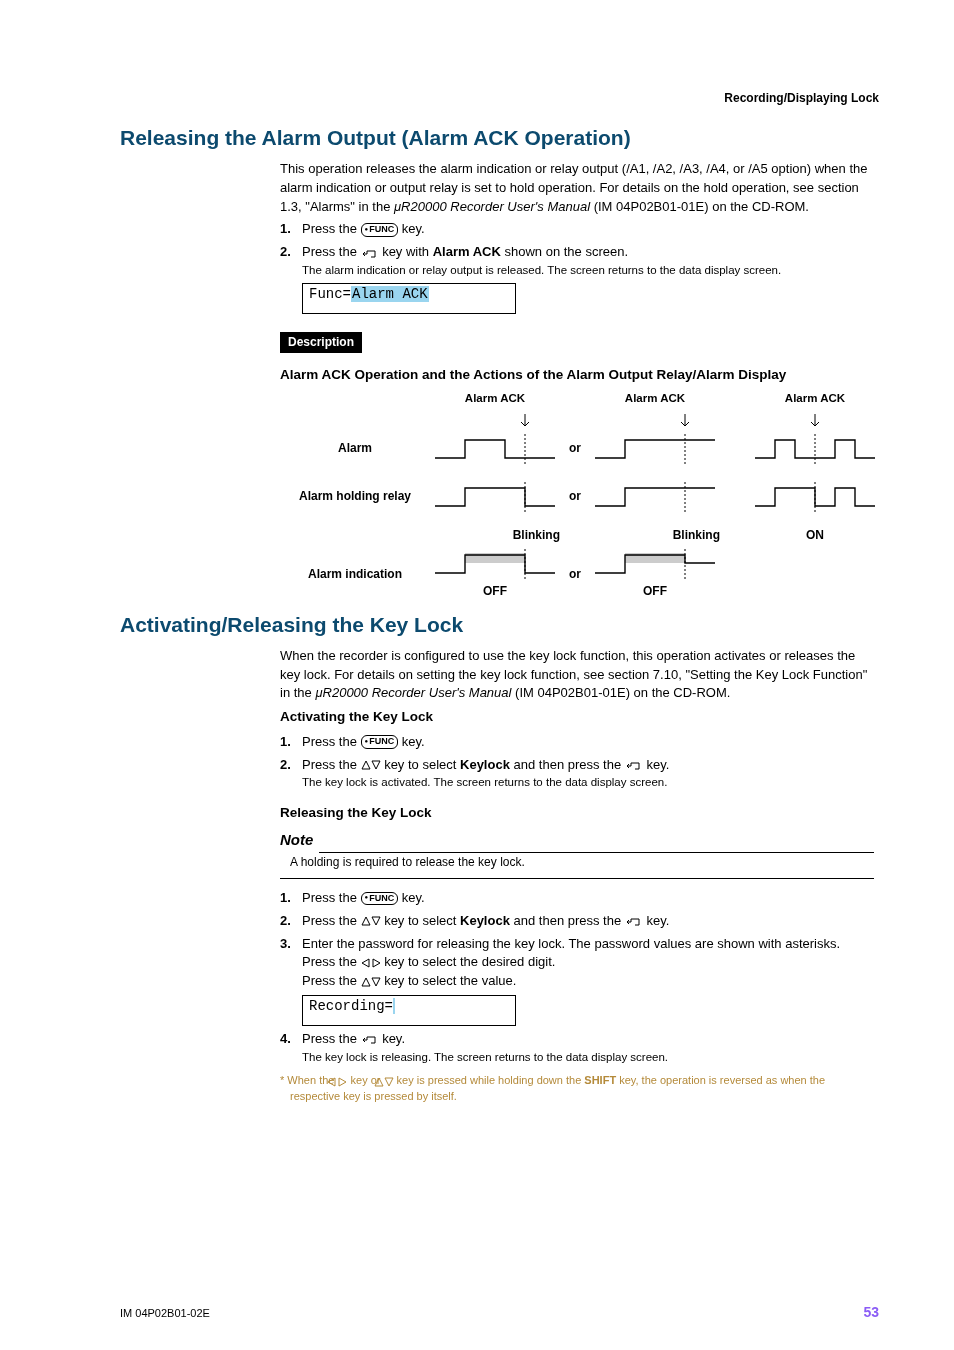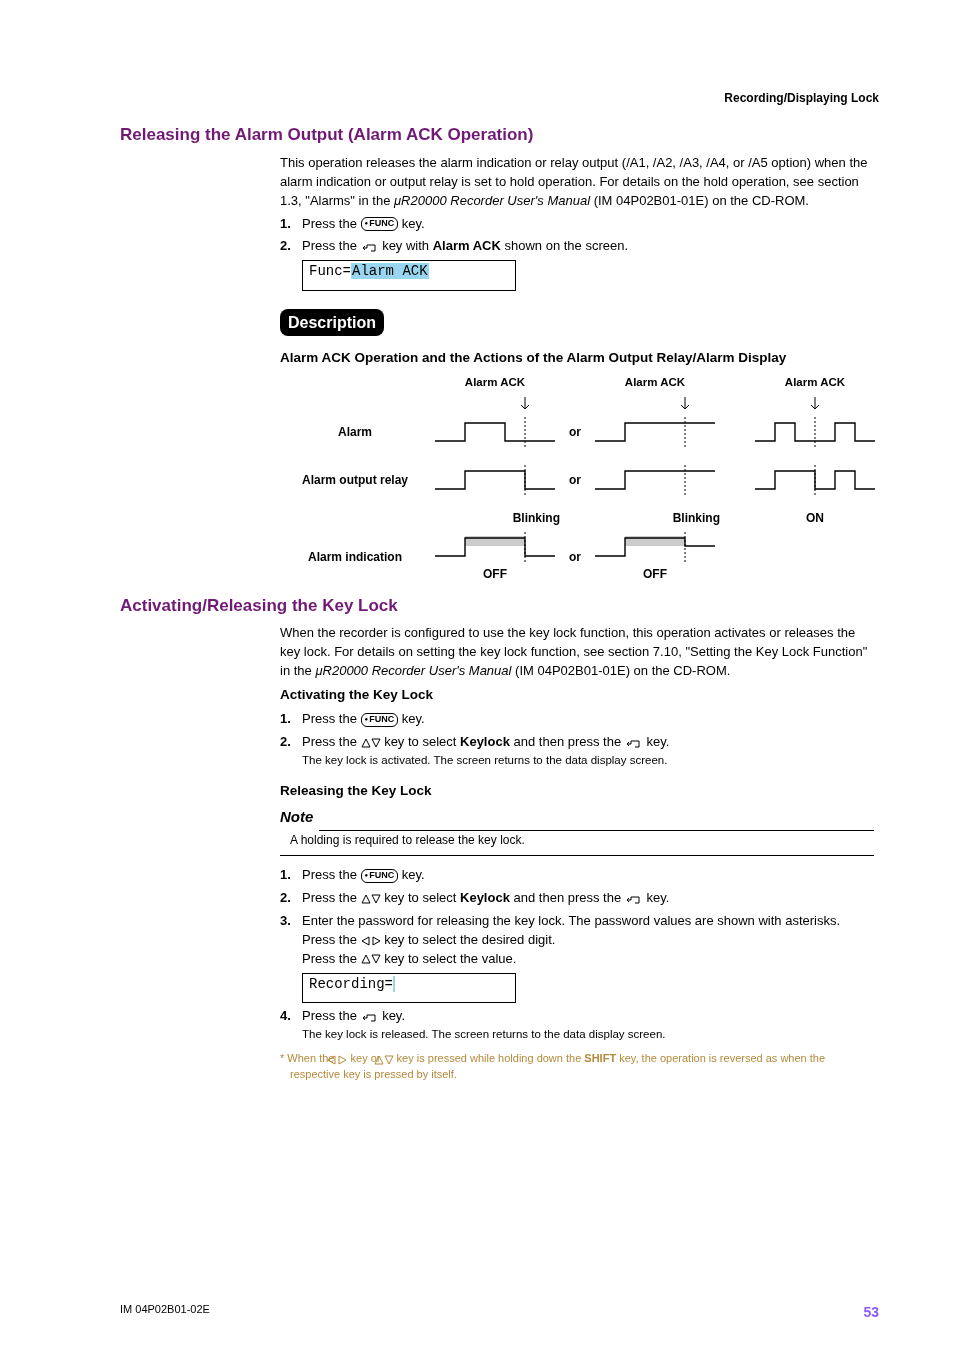--- a/index.html
+++ b/index.html
@@ -19,22 +19,22 @@
     padding: 90px 75px 30px 120px;
   }
   .running-head {
     text-align: right;
     font-weight: bold;
     font-size: 12px;
     margin-bottom: 12px;
   }
   .h1 {
     font-weight: bold;
-    font-size: 17px;
-    color: #701a75;
+    font-size: 21px;
+    color: #0c4a6e;
     margin: 16px 0 6px 0;
   }
   .body-indent-wide {
     margin-left: 160px;
     margin-right: 5px;
   }
   p { margin: 0 0 4px 0; }
   .italic { font-style: italic; }
   ol.numlist {
     list-style: none;
@@ -83,24 +83,23 @@
   }
   .lcd-hl {
     background: #9ad5ef;
     padding: 0 1px;
   }
   .desc-label {
     display: inline-block;
     background: #000;
     color: #fff;
     font-weight: bold;
-    font-size: 16px;
+    font-size: 12px;
     padding: 2px 8px;
     margin: 14px 0 8px 0;
-    border-radius: 8px;
   }
   .subhead-bold {
     font-weight: bold;
     font-size: 13.5px;
     margin: 4px 0 6px 0;
   }
   .diagram-wrap {
     margin: 6px 0 10px 0;
   }
   .diagram-row {
@@ -173,20 +172,21 @@
     text-indent: -10px;
   }
   .footer {
     position: absolute;
     bottom: 28px;
     left: 120px;
     right: 75px;
     display: flex;
     justify-content: space-between;
     font-size: 11px;
+    align-items: flex-end;
   }
   .footer .pn { font-weight: bold; font-size: 14px; color: #8b5cf6; }
   svg { display: inline-block; vertical-align: middle; }
 </style>
 </head>
 <body>
 
 <div class="page">
   <div class="running-head">Recording/Displaying Lock</div>
 
@@ -200,20 +200,21 @@
     <ol class="numlist">
       <li>
         <span class="num">1.</span>
         <span>Press the </span><span class="func-key">FUNC</span><span> key.</span>
       </li>
       <li>
         <span class="num">2.</span>
         <span>Press the </span><span class="enter-icon"><svg width="18" height="10">
               <path d="M6 5 L2 5 M4 3 L2 5 L4 7 M6 5 L6 2 L14 2 L14 8 L10 8" fill="none" stroke="#000" stroke-width="1"></path>
             </svg></span><span> key with </span><b>Alarm ACK</b><span> shown on the screen.</span>
+        <div class="subnote">The alarm indication or relay output is released. The screen returns to the data display screen.</div>
         <div class="lcd-box">
           <span>Func=</span><span class="lcd-hl">Alarm ACK</span>
         </div>
       </li>
     </ol>
 
     <div class="desc-label">Description</div>
     <div class="subhead-bold">Alarm ACK Operation and the Actions of the Alarm Output Relay/Alarm Display</div>
 
     
@@ -264,21 +265,21 @@
         <div class="or-cell"></div>
         <div class="wave-cell">
           <svg width="120" height="30">
               <polyline points="0,24 20,24 20,6 40,6 40,24 80,24 80,6 100,6 100,24 120,24" fill="none" stroke="#000" stroke-width="1.4"></polyline>
               <line x1="60" y1="0" x2="60" y2="30" stroke="#000" stroke-dasharray="2,2"></line>
             </svg>
         </div>
       </div>
 
       <div class="diagram-row" style="margin-top:18px;">
-        <div class="diagram-label">Alarm output relay</div>
+        <div class="diagram-label">Alarm holding relay</div>
         <div class="wave-cell">
           <svg width="120" height="30">
               <polyline points="0,24 30,24 30,6 90,6 90,24 120,24" fill="none" stroke="#000" stroke-width="1.4"></polyline>
               <line x1="90" y1="0" x2="90" y2="30" stroke="#000" stroke-dasharray="2,2"></line>
             </svg>
         </div>
         <div class="or-cell">or</div>
         <div class="wave-cell">
           <svg width="120" height="30">
               <polyline points="0,24 30,24 30,6 120,6" fill="none" stroke="#000" stroke-width="1.4"></polyline>
@@ -395,21 +396,21 @@
         </div>
         <div class="lcd-box">
           <span>Recording=</span><span class="lcd-hl"> </span>
         </div>
       </li>
       <li>
         <span class="num">4.</span>
         <span>Press the </span><span class="enter-icon"><svg width="18" height="10">
               <path d="M6 5 L2 5 M4 3 L2 5 L4 7 M6 5 L6 2 L14 2 L14 8 L10 8" fill="none" stroke="#000" stroke-width="1"></path>
             </svg></span><span> key.</span>
-        <div class="subnote">The key lock is released. The screen returns to the data display screen.</div>
+        <div class="subnote">The key lock is releasing. The screen returns to the data display screen.</div>
       </li>
     </ol>
 
     <div class="footnote">
       <span>*  When the </span><span class="leftright-icon"><svg width="20" height="10">
             <polygon points="1,5 8,1 8,9" fill="none" stroke="#b48a3a"></polygon>
             <polygon points="19,5 12,1 12,9" fill="none" stroke="#b48a3a"></polygon>
           </svg></span><span> key or </span><span class="updown-icon"><svg width="20" height="10">
             <polygon points="5,1 9,9 1,9" fill="none" stroke="#b48a3a"></polygon>
             <polygon points="15,9 19,1 11,1" fill="none" stroke="#b48a3a"></polygon>

